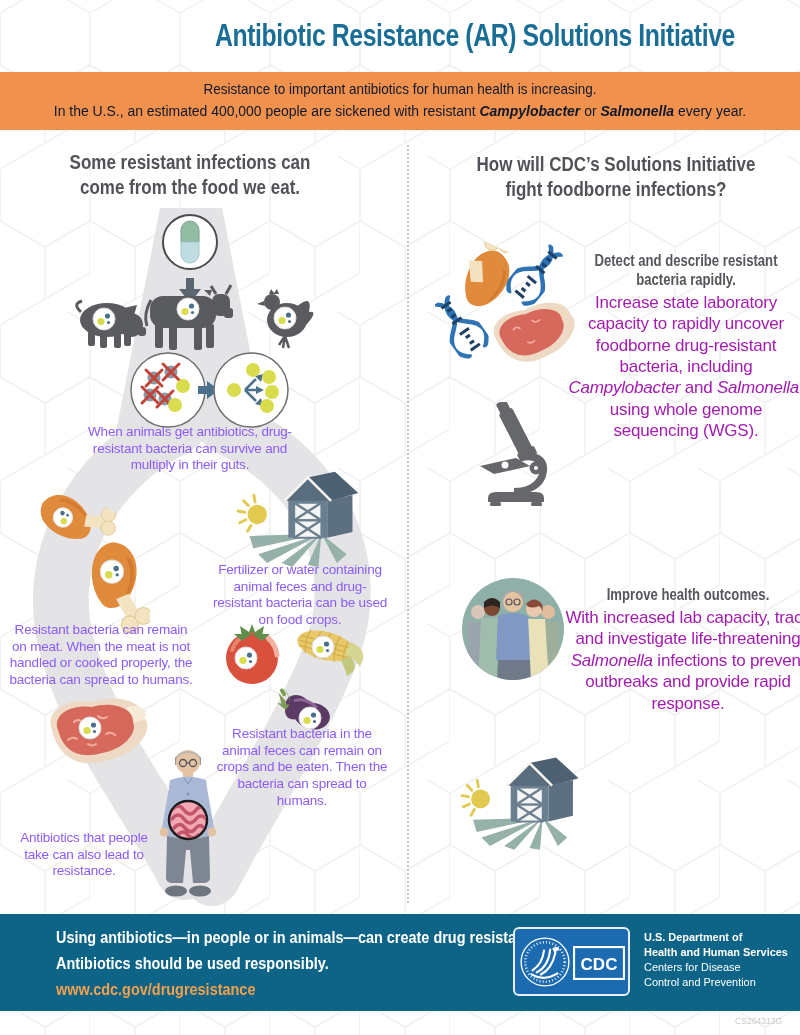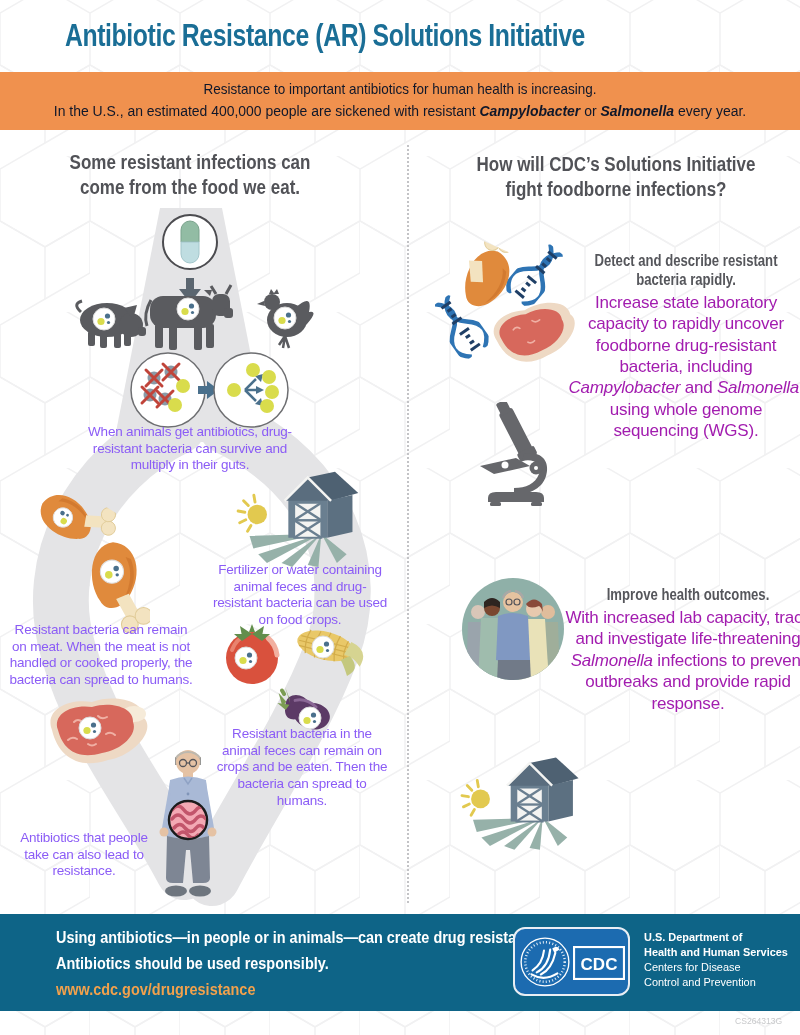--- a/index.html
+++ b/index.html
@@ -2,21 +2,21 @@
 <html><head>
 <meta charset="utf-8">
 <style>
   html,body{margin:0;padding:0;}
   body{width:800px;height:1035px;position:relative;overflow:hidden;background:#ffffff;
        font-family:"Liberation Sans",sans-serif;color:#231f20;}
   .abs{position:absolute;}
   
   #hexbg{position:absolute;inset:0;z-index:0;}
   
-  .header{position:absolute;top:0;left:0;width:800px;height:72px;z-index:3;display:flex;align-items:center;justify-content:flex-start;}
+  .header{position:absolute;top:0;left:0;width:800px;height:72px;z-index:3;display:flex;align-items:center;justify-content:flex-end;}
   .title{font-weight:bold;font-size:31px;color:#1A6E96;white-space:nowrap;
          transform:scaleX(0.80);transform-origin:center;letter-spacing:-0.5px;}
   
   .banner{position:absolute;top:72px;left:0;width:800px;height:58px;background:#F0914E;z-index:3;
           text-align:center;color:#0f172a;}
   .banner .l1{margin-top:9px;font-size:14.5px;transform:scaleX(0.93);transform-origin:center;}
   .banner .l2{margin-top:5px;font-size:15.5px;transform:scaleX(0.90);transform-origin:center;white-space:nowrap;}
   .banner i{font-weight:bold;}
   
   .main{position:absolute;top:130px;left:0;width:800px;height:780px;z-index:2;}
@@ -27,21 +27,21 @@
   
   .sec-title{font-weight:bold;color:#55565b;font-size:16px;line-height:1.18;text-align:center;
              transform:scaleX(0.82);transform-origin:center top;margin-bottom:2px;}
   .sec-body{font-size:17px;line-height:1.26;text-align:center;color:#a21caf;letter-spacing:-0.2px;}
   
   .footer{position:absolute;top:914px;left:0;width:800px;height:97px;background:#0E6487;z-index:3;color:#fff;}
   .fline{position:absolute;left:56px;font-weight:bold;font-size:17px;white-space:nowrap;
          transform:scaleX(0.85);transform-origin:left center;}
   .furl{color:#F2A14C;}
   .cdcbox{position:absolute;left:513px;top:13px;width:117px;height:69px;background:#1C6BB0;
-          border:2px solid #e9eef4;border-radius:12px;box-sizing:border-box;}
+          border:2px solid #e9eef4;border-radius:6px;box-sizing:border-box;}
   .agency{position:absolute;left:644px;top:16px;font-size:11.5px;line-height:1.3;
           transform:scaleX(0.95);transform-origin:left top;}
   .agency .b{font-weight:bold;}
   .doccode{position:absolute;top:1015px;left:735px;font-size:9.5px;color:#c8c9cb;z-index:3;
            transform:scaleX(0.9);transform-origin:left top;}
   svg{display:block;}
 </style>
 </head>
 <body>
 

